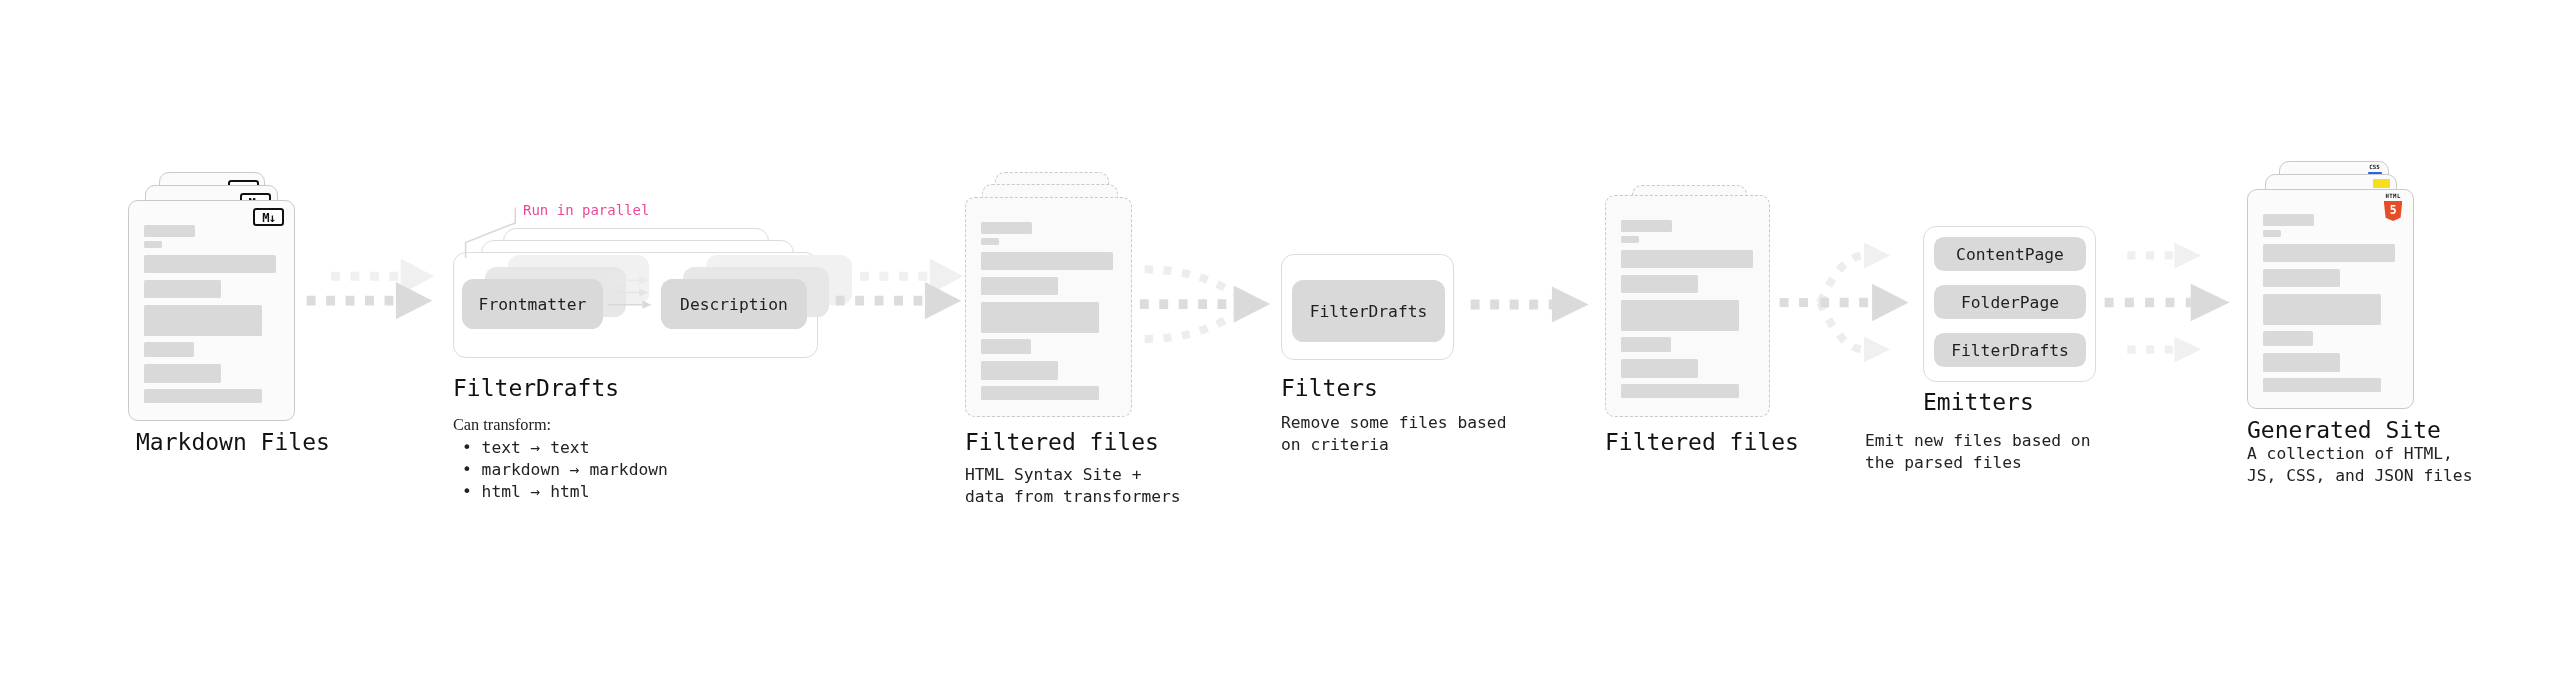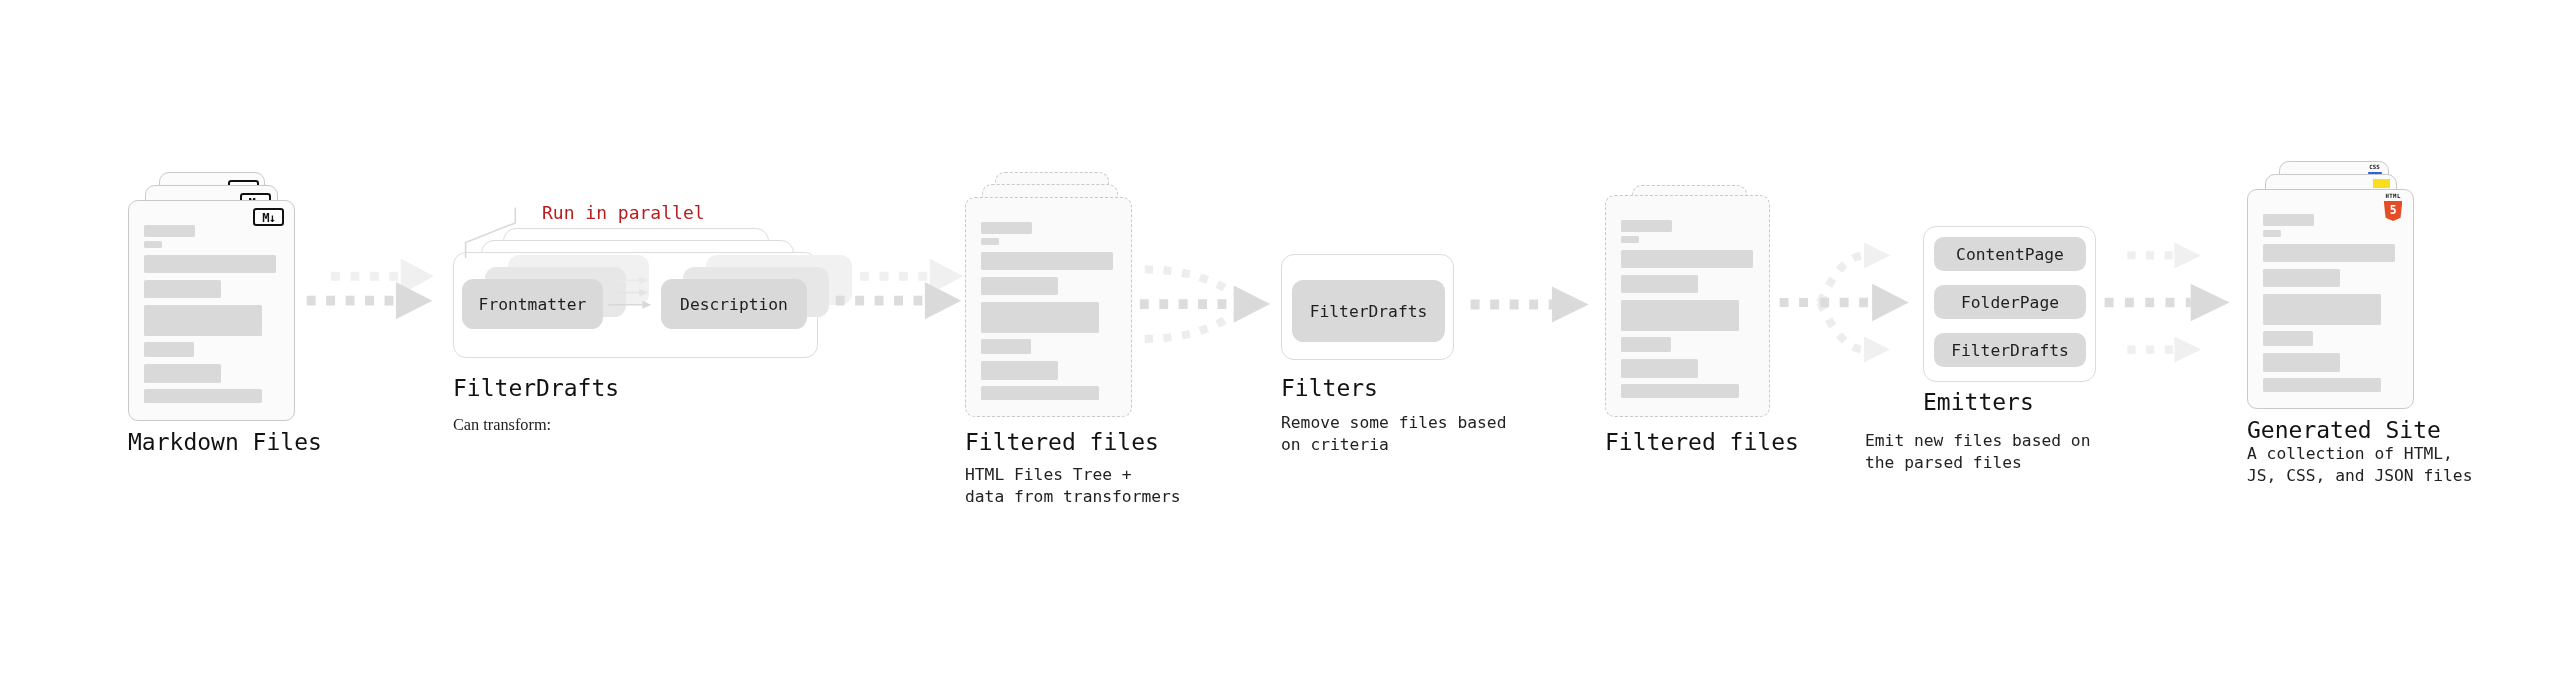--- a/index.html
+++ b/index.html
@@ -13,21 +13,21 @@
   .box{position:absolute;background:#ffffff;border:1.6px solid #dcdcdc;border-radius:13px;box-sizing:border-box;}
   
   .pill{position:absolute;background:#d9d9d9;border-radius:11.4px;color:#1f1f1f;font-size:16.3px;
         display:flex;align-items:center;justify-content:center;white-space:nowrap;}
   .ghost1{background:#e7e7e7;}
   .ghost2{background:#f1f1f1;}
   
   .title{position:absolute;font-size:23px;color:#121212;font-weight:500;white-space:nowrap;}
   .sub{position:absolute;font-size:16.3px;color:#222222;line-height:22px;white-space:nowrap;}
   .sub div{white-space:nowrap;}
-  .callout{position:absolute;font-size:18px;color:#b91c1c;white-space:nowrap;margin-left:19px;}
+  .callout{position:absolute;font-size:14px;color:#ec4899;white-space:nowrap;}
   
   .md-badge{position:absolute;width:31px;height:18px;background:#ffffff;border:2.4px solid #111111;
             border-radius:3.3px;font-size:12.2px;font-weight:bold;color:#111111;line-height:17px;
             text-align:center;box-sizing:border-box;letter-spacing:-0.8px;}
   
   .css-badge{position:absolute;width:14px;text-align:center;}
   .css-badge .css-word{font-size:5.7px;font-weight:bold;color:#111;line-height:5.7px;letter-spacing:0;}
   .css-badge .css-bar{height:2.4px;background:#2961e9;margin-top:0.8px;border-radius:0.8px;}
   .js-badge{position:absolute;width:16.3px;height:9px;background:#f7df1e;}
   .html5-badge{position:absolute;width:18.7px;text-align:center;}
@@ -53,21 +53,21 @@
     <div class="md-badge" style="right:9.8px;top:7.3px;">M↓</div>
   <div class="bar" style="left: 14.6px; top: 24.4px; width: 51px; height: 11.4px;"></div>
       <div class="bar" style="left: 14.6px; top: 40px; width: 18.7px; height: 6.5px;"></div>
       <div class="bar" style="left: 14.6px; top: 54px; width: 132px; height: 18px;"></div>
       <div class="bar" style="left: 14.6px; top: 79px; width: 77px; height: 18px;"></div>
       <div class="bar" style="left: 14.6px; top: 104px; width: 118px; height: 31px;"></div>
       <div class="bar" style="left: 14.6px; top: 141px; width: 50px; height: 15.4px;"></div>
       <div class="bar" style="left: 14.6px; top: 163px; width: 77px; height: 18.7px;"></div>
       <div class="bar" style="left: 14.6px; top: 188px; width: 118px; height: 14px;"></div>
     </div>
-  <div class="title" style="left:128px;top:429px;">Markdown Files</div>
+  <div class="title" style="left:136px;top:429px;">Markdown Files</div>
 
   <svg style="left:305px;top:252px;" width="142" height="77" viewBox="0 0 175 95">
     <g>
       <line x1="32" y1="30" x2="118" y2="30" stroke="#f0f0f0" stroke-width="11" stroke-dasharray="11 13"></line>
       <polygon points="118,8 118,52 159,30" fill="#f0f0f0"></polygon>
     </g>
     <g>
       <line x1="2" y1="60" x2="112" y2="60" stroke="#dcdcdc" stroke-width="12" stroke-dasharray="11 13"></line>
       <polygon points="112,37 112,83 157,60" fill="#dadada"></polygon>
     </g>
@@ -93,20 +93,25 @@
     <line x1="12" y1="9" x2="42" y2="9" stroke="#e9e9e9" stroke-width="2"></line>
       <polygon points="42,4 42,14 53,9" fill="#e9e9e9"></polygon>
     <line x1="12" y1="24" x2="42" y2="24" stroke="#e4e4e4" stroke-width="2"></line>
       <polygon points="42,19 42,29 53,24" fill="#e4e4e4"></polygon>
     <line x1="4" y1="39" x2="46" y2="39" stroke="#d8d8d8" stroke-width="2"></line>
       <polygon points="46,34 46,44 57,39" fill="#d8d8d8"></polygon>
   </svg>
 
   <div class="title" style="left:453px;top:375px;">FilterDrafts</div>
   <div class="sub" style="left:453px;top:414px;font-family:Liberation Serif, serif;">Can transform:</div>
+  <div class="sub" style="left:462px;top:437px;">
+    <div>• text → text</div>
+    <div>• markdown → markdown</div>
+    <div>• html → html</div>
+  </div>
 
   <svg style="left:834px;top:252px;" width="142" height="77" viewBox="0 0 175 95">
     <g>
       <line x1="32" y1="30" x2="118" y2="30" stroke="#f0f0f0" stroke-width="11" stroke-dasharray="11 13"></line>
       <polygon points="118,8 118,52 159,30" fill="#f0f0f0"></polygon>
     </g>
     <g>
       <line x1="2" y1="60" x2="112" y2="60" stroke="#dcdcdc" stroke-width="12" stroke-dasharray="11 13"></line>
       <polygon points="112,37 112,83 157,60" fill="#dadada"></polygon>
     </g>
@@ -119,21 +124,21 @@
       <div class="bar" style="left: 14.6px; top: 40px; width: 18.7px; height: 6.5px;"></div>
       <div class="bar" style="left: 14.6px; top: 54px; width: 132px; height: 18px;"></div>
       <div class="bar" style="left: 14.6px; top: 79px; width: 77px; height: 18px;"></div>
       <div class="bar" style="left: 14.6px; top: 104px; width: 118px; height: 31px;"></div>
       <div class="bar" style="left: 14.6px; top: 141px; width: 50px; height: 15.4px;"></div>
       <div class="bar" style="left: 14.6px; top: 163px; width: 77px; height: 18.7px;"></div>
       <div class="bar" style="left: 14.6px; top: 188px; width: 118px; height: 14px;"></div>
     </div>
   <div class="title" style="left:965px;top:429px;">Filtered files</div>
   <div class="sub" style="left:965px;top:464px;">
-    <div>HTML Files Tree +</div>
+    <div>HTML Syntax Site +</div>
     <div>data from transformers</div>
   </div>
 
   <svg style="left:1138px;top:258px;" width="138" height="93" viewBox="0 0 170 115">
     <path d="M 8 14 Q 74 14 118 44" fill="none" stroke="#ededed" stroke-width="10" stroke-dasharray="10 13"></path>
     <path d="M 8 100 Q 74 100 118 70" fill="none" stroke="#ededed" stroke-width="10" stroke-dasharray="10 13"></path>
     <line x1="2" y1="57" x2="118" y2="57" stroke="#dcdcdc" stroke-width="12" stroke-dasharray="11 13"></line>
     <polygon points="118,34 118,80 163,57" fill="#dadada"></polygon>
   </svg>
 

